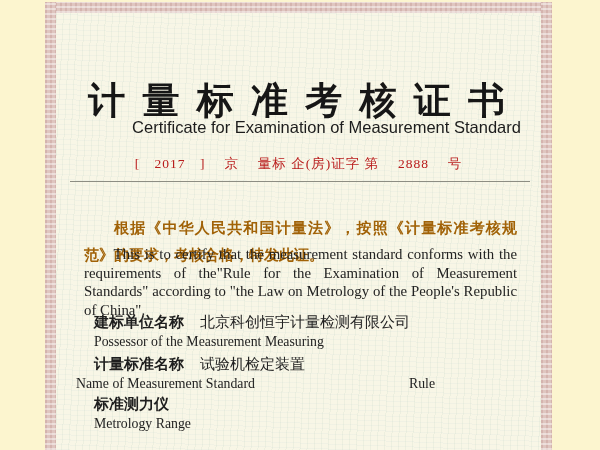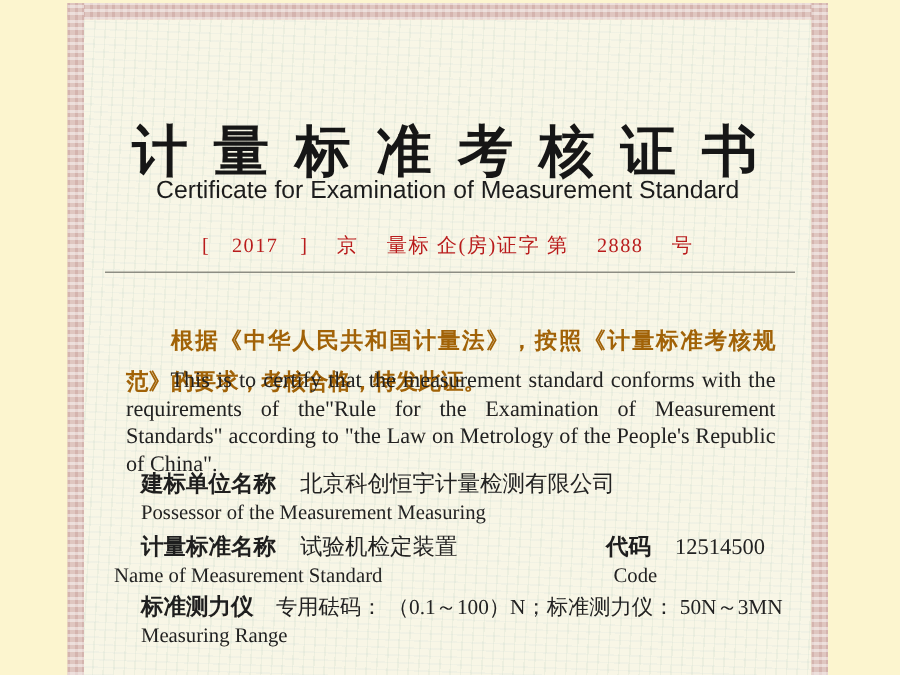--- a/index.html
+++ b/index.html
@@ -42,20 +42,21 @@
     color:#161616;
     white-space:nowrap;
   }
   .title-en{
     left:56px;top:118px;width:485px;
     text-align:center;
     font-family:"Liberation Sans", sans-serif;
     font-size:16.5px;
     color:#1c1c1c;
     white-space:nowrap;
+    padding-left:28px;
   }
   .cert-no{
     left:56px;top:155px;width:485px;
     text-align:center;
     font-size:13.5px;
     letter-spacing:1px;
     color:#b91c1c;
     white-space:nowrap;
   }
   .divider{
@@ -119,27 +120,22 @@
     <div class="abs field-row row-possessor">
       <span class="lbl-cn">建标单位名称</span>
       <span class="val-cn">北京科创恒宇计量检测有限公司</span>
     </div>
     <div class="abs lbl-en row-possessor-en">Possessor of the Measurement Measuring</div>
 
     <div class="abs field-row row-name">
       <span class="lbl-cn">计量标准名称</span>
       <span class="val-cn">试验机检定装置</span>
     </div>
-    <div class="code-group">
-      <span class="lbl-cn">代码</span>
-      <span class="val-cn">12514500</span>
-    </div>
     <div class="abs lbl-en row-name-en">Name of Measurement Standard</div>
-    <div class="lbl-en code-en">Code</div>
+    <div class="lbl-en code-en">Rule</div>
 
     <div class="abs field-row row-range">
       <span class="lbl-cn">标准测力仪</span>
     </div>
-    <div class="range-value">专用砝码： （0.1～100）N；标准测力仪： 50N～3MN</div>
-    <div class="abs lbl-en row-range-en">Measuring Range</div>
+    <div class="abs lbl-en row-range-en">Metrology Range</div>
 
   </div>
 </div>
 
 </body></html>

